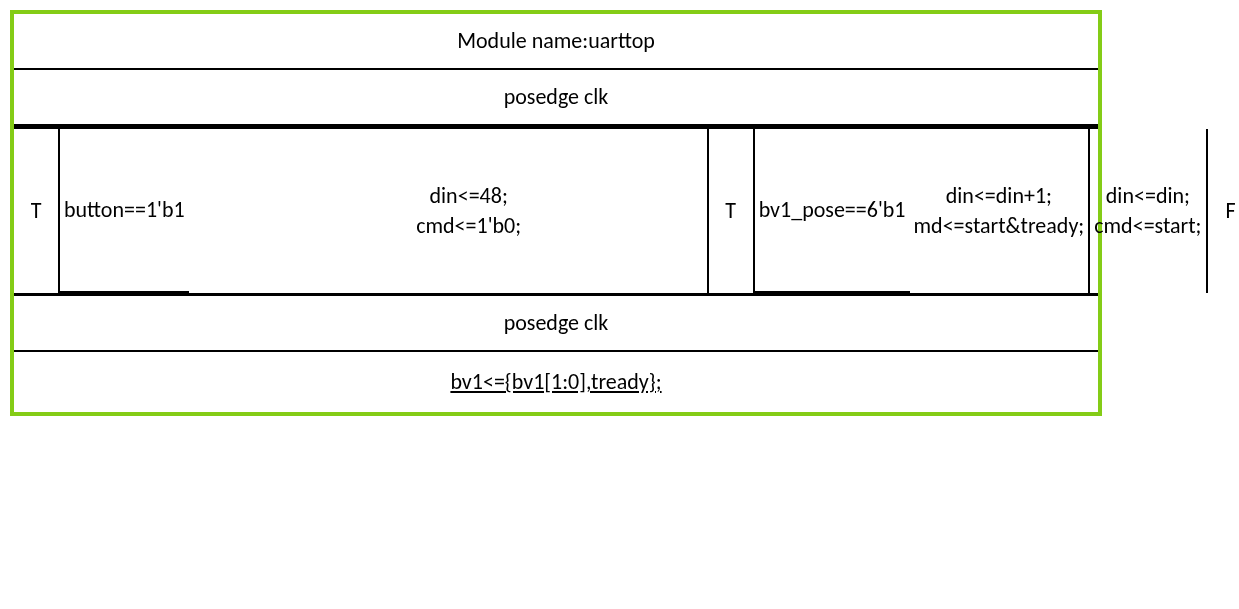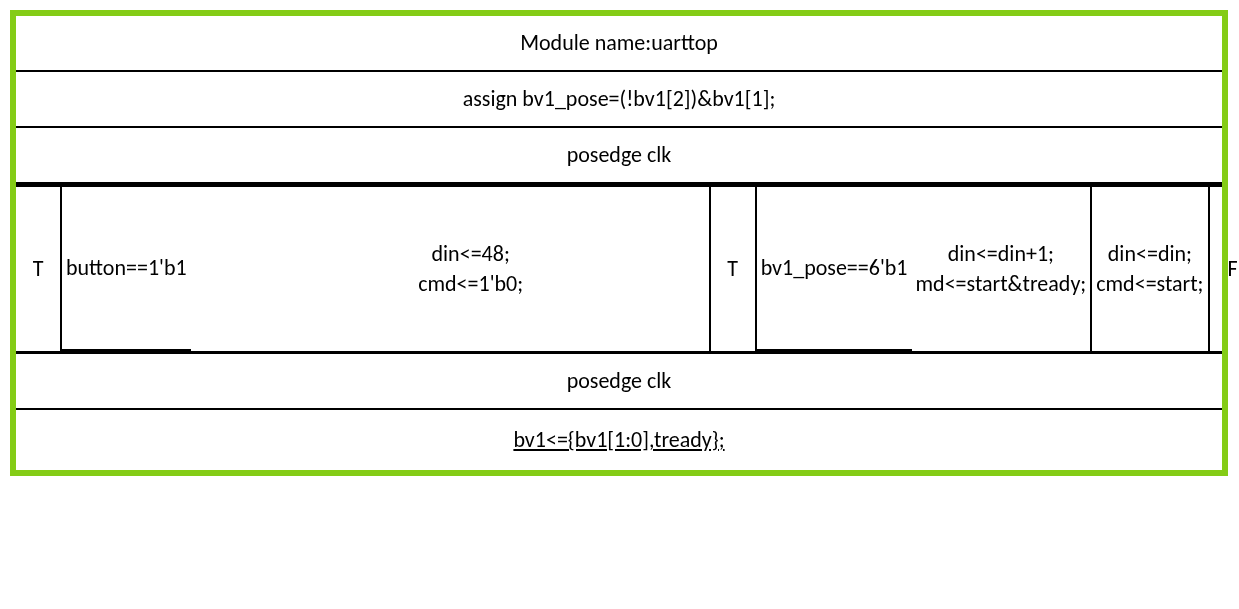--- a/index.html
+++ b/index.html
@@ -5,22 +5,22 @@
   * { box-sizing: border-box; }
   body {
     margin: 0;
     padding: 10px;
     font-family: "Calibri", "Segoe UI", Arial, sans-serif;
     font-size: 22px;
     background: #fff;
     color: #000;
   }
   .wrap {
-    width: 1218px;
-    border: 6px solid #84cc16;
+    width: 1092px;
+    border: 4px solid #84cc16;
   }
   .row {
     display: flex;
     align-items: stretch;
     border-bottom: 2px solid #000;
     min-height: 56px;
   }
   .row:last-child { border-bottom: none; }
   .cell {
     display: flex;
@@ -54,23 +54,20 @@
 </style>
 </head>
 <body>
 
 <div class="wrap">
 
   <div class="row">
     <div class="cell center">Module name:uarttop</div>
   </div>
 
-  <div class="row">
-    <div class="cell center">assign bv1_pose=(!bv1[2])&amp;bv1[1];</div>
-  </div>
 
   <div class="row">
     <div class="cell center">posedge clk</div>
   </div>
 
   <div class="row thick-top" style="min-height:170px;border-bottom:3px solid #000;">
 
     <div class="cell narrow-T br">T</div>
 
     <div class="col br" style="flex:1;">

